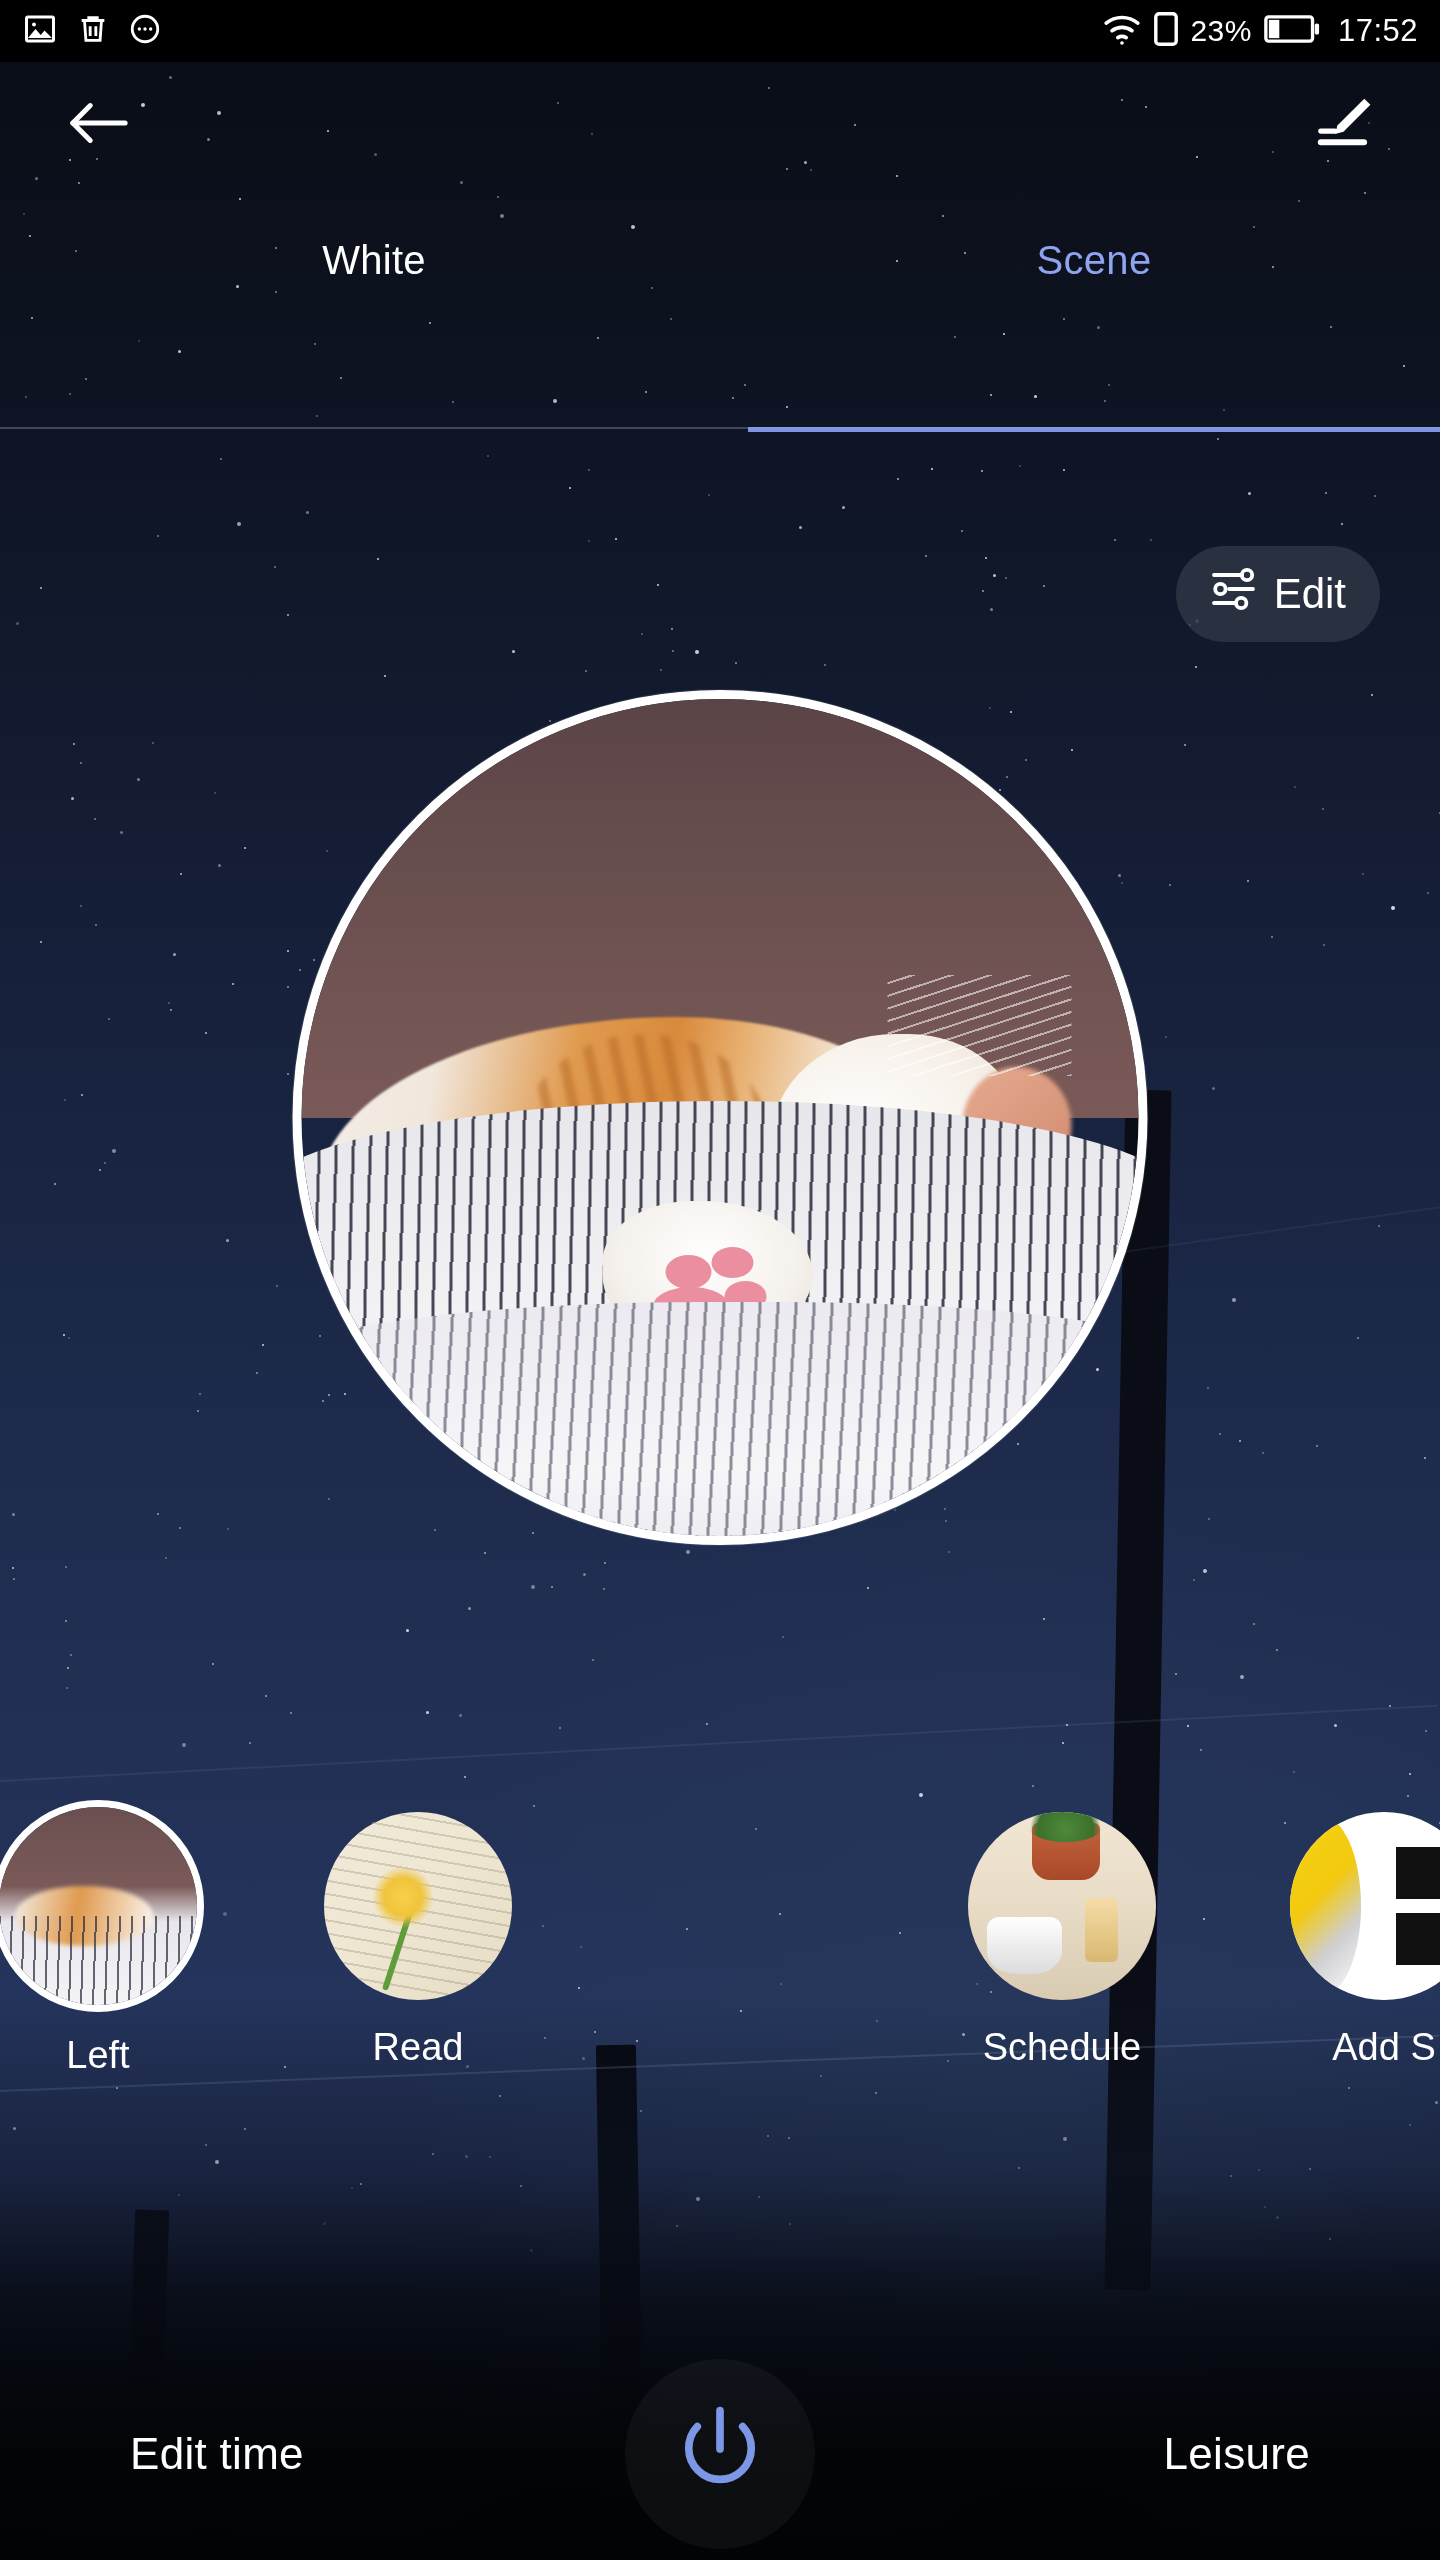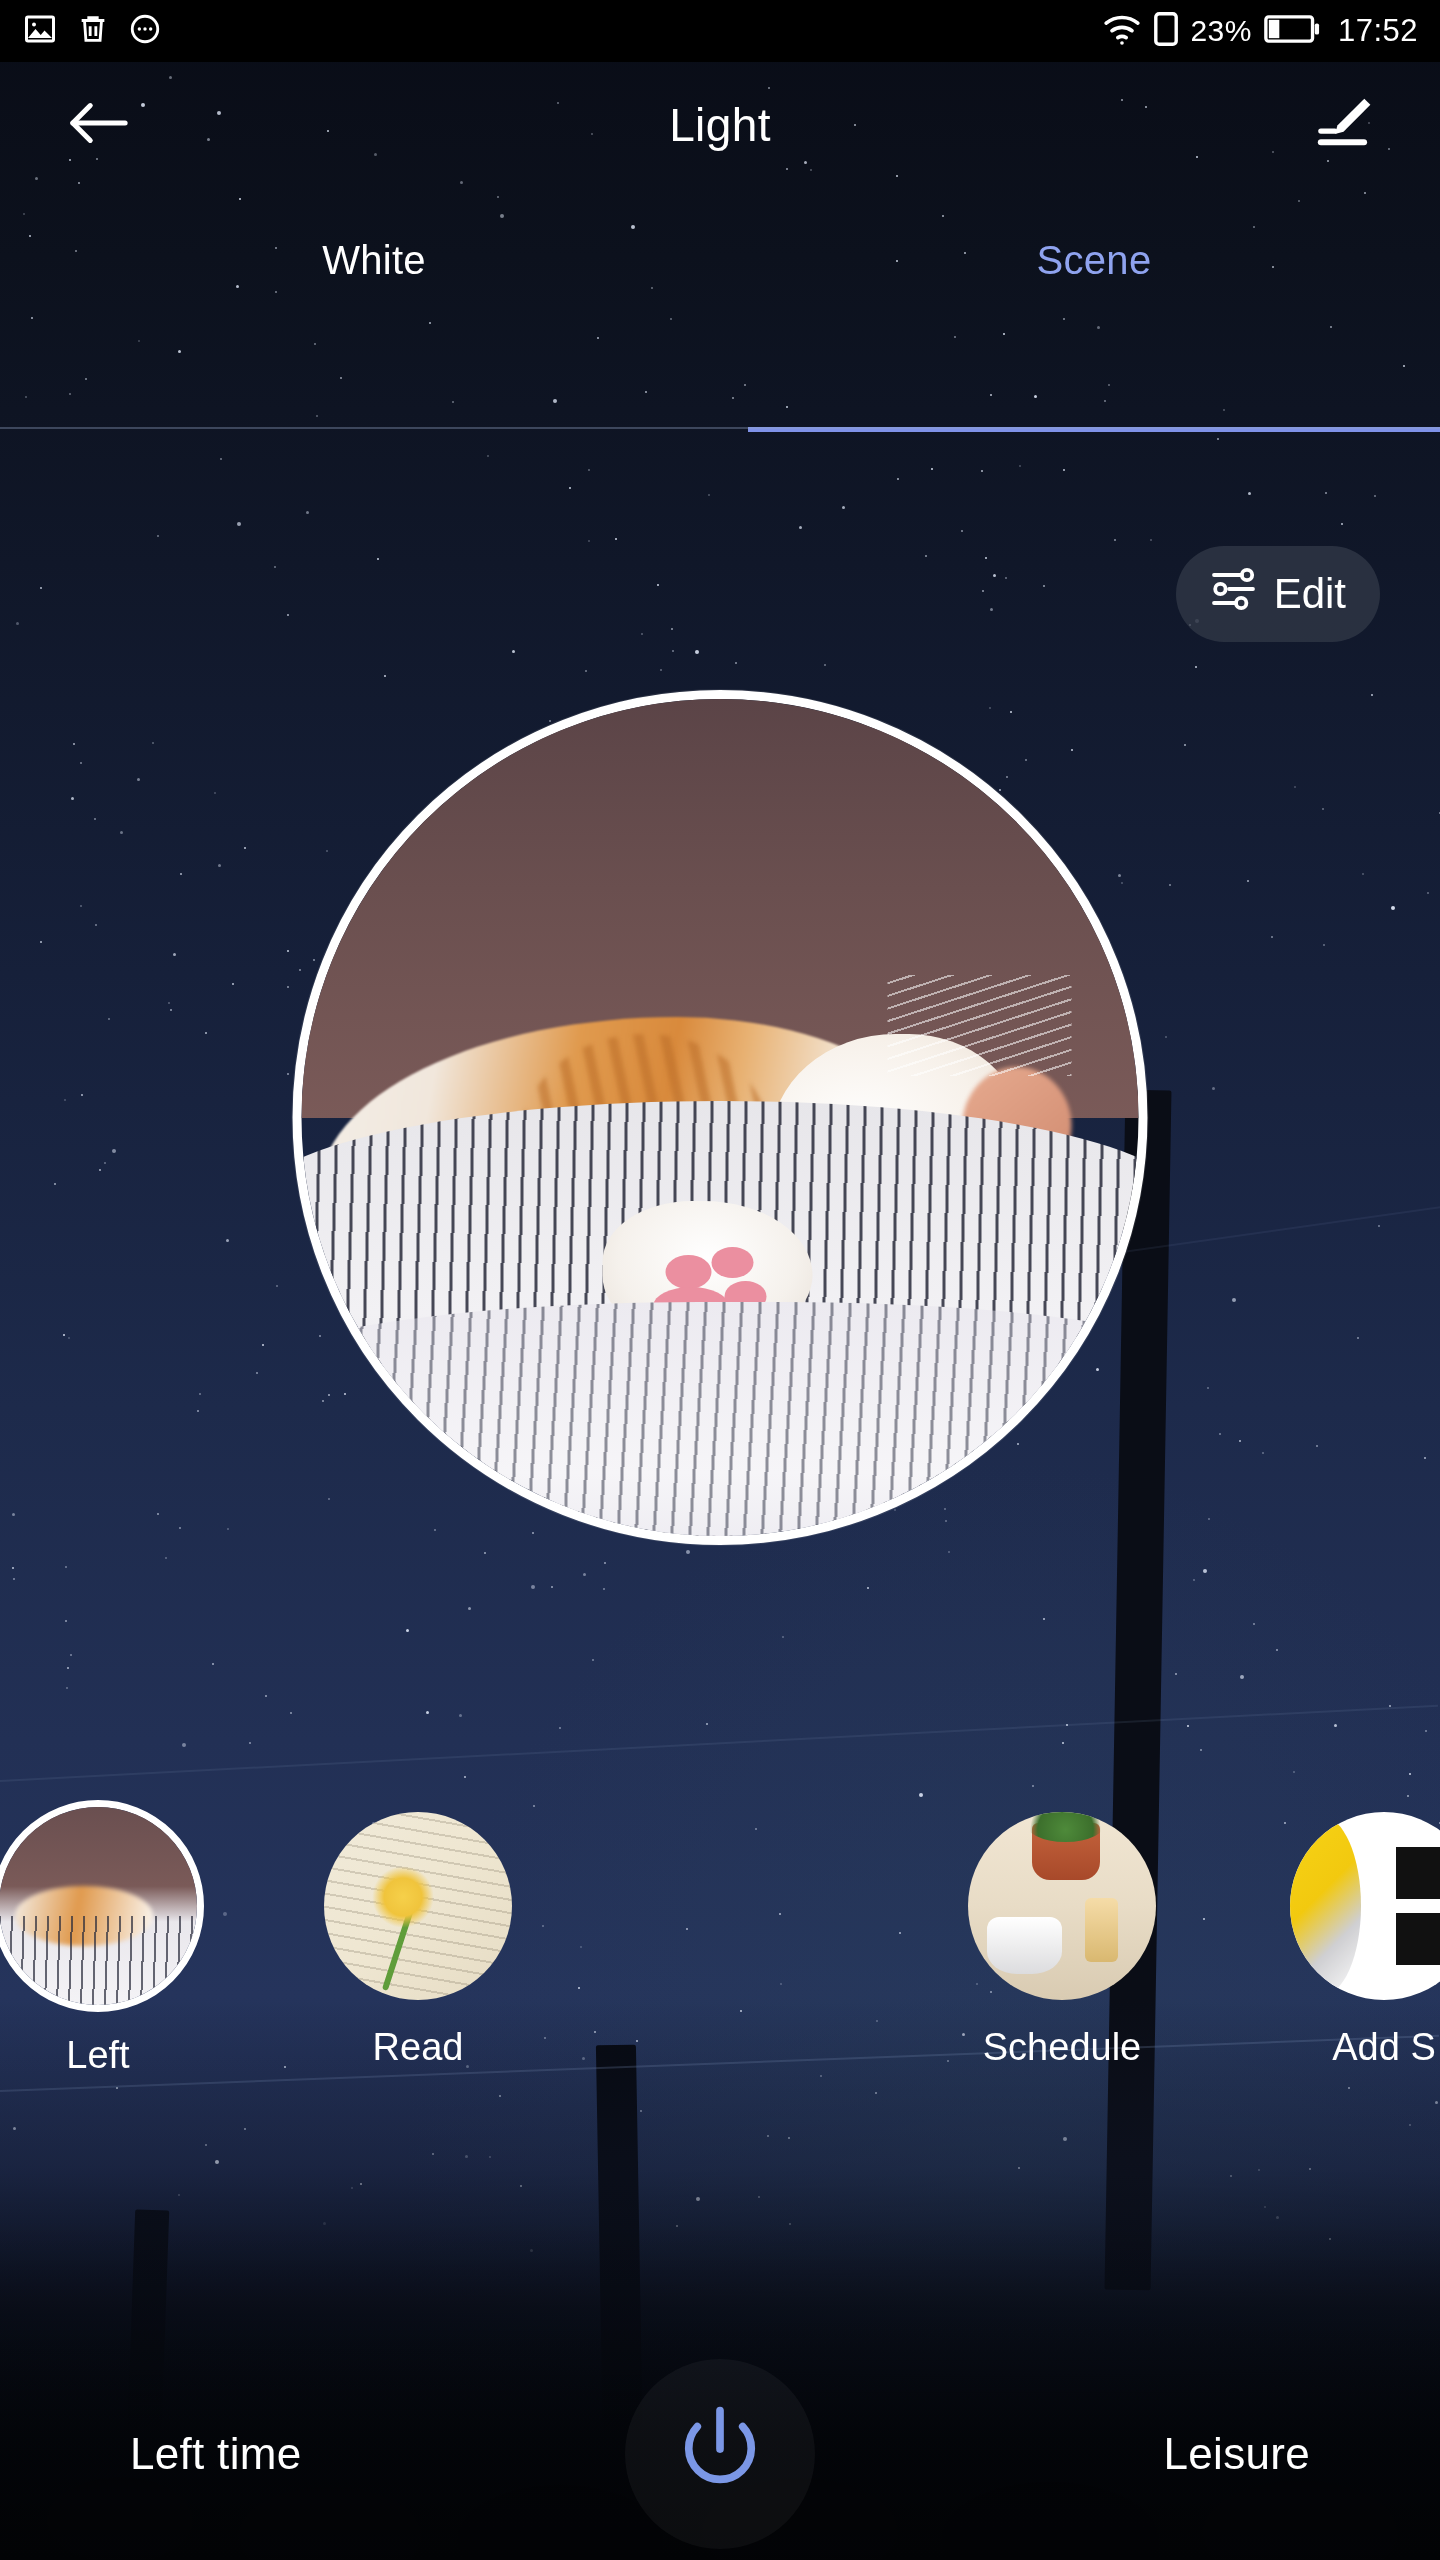--- a/index.html
+++ b/index.html
@@ -762,21 +762,20 @@
 
   <div class="appbar">
     <div class="back-btn">
       <span>
         <svg width="62" height="50" viewBox="0 0 32 24" fill="none" stroke="#fff" stroke-width="2.6" stroke-linecap="round" stroke-linejoin="round">
           <path d="M30 12H3"></path>
             <path d="M12 3L3 12l9 9"></path>
         </svg>
       </span>
     </div>
-    <div class="page-title">Light</div>
     <div class="rename-btn">
       <span>
         <svg width="66" height="62" viewBox="0 0 26 24" fill="none">
           <path d="M20.6 2.4l2.4 2.4-10.6 10.6-3.3.9.9-3.3z" fill="#fff"></path>
           <path d="M3.5 15.2h5.5" stroke="#fff" stroke-width="2.1" stroke-linecap="round"></path>
           <path d="M3.5 19.6h17" stroke="#fff" stroke-width="2.4" stroke-linecap="round"></path>
         </svg>
       </span>
     </div>
   </div>
@@ -867,21 +866,21 @@
             <b></b>
             <b></b>
           </span>
       </div>
       <div class="scene-label">Add S</div>
     </div>
 
   </div>
 
   <div class="bottombar">
-    <div class="bb-label">Left time</div>
+    <div class="bb-label">Edit time</div>
     <div class="bb-label">Leisure</div>
     <div class="power-btn">
       <span>
         <svg width="118" height="118" viewBox="0 0 40 40" fill="none" stroke="#7b97e6" stroke-width="2.6" stroke-linecap="round">
           <path d="M20 6v13"></path>
           <path d="M12.3 11.4a10.6 10.6 0 1 0 15.4 0"></path>
         </svg>
       </span>
     </div>
   </div>

